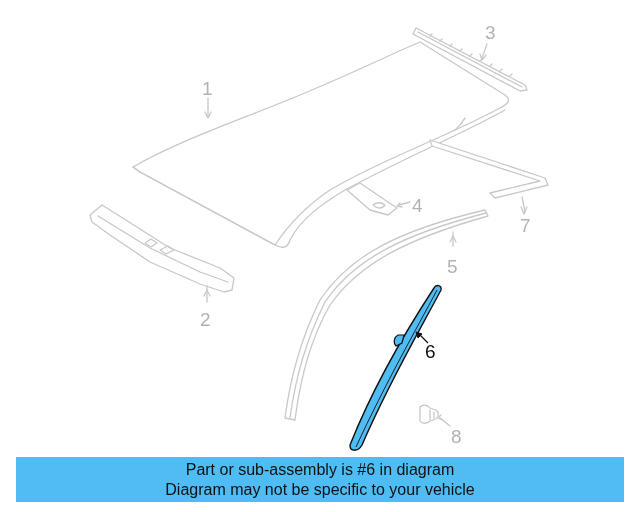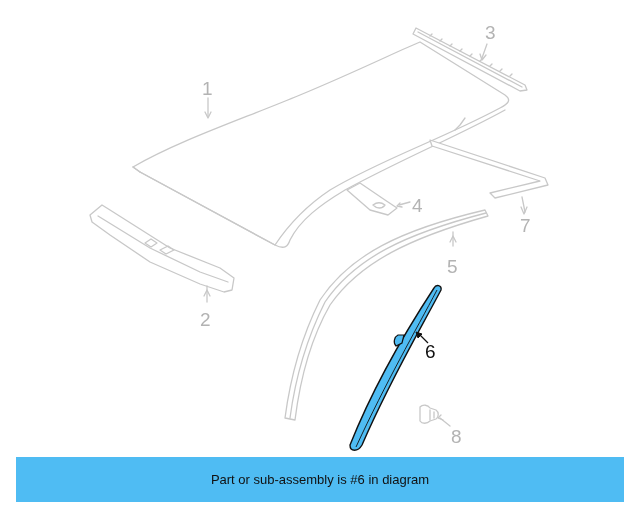--- a/index.html
+++ b/index.html
@@ -3,21 +3,21 @@
 <meta charset="utf-8">
 <style>
   html, body { margin: 0; padding: 0; background: #ffffff; }
   body { width: 640px; height: 512px; position: relative; overflow: hidden; font-family: "Liberation Sans", sans-serif; }
   #diagram { position: absolute; left: 0; top: 0; width: 640px; height: 512px; }
   .callout { position: absolute; font-family: "Liberation Sans", sans-serif; font-size: 19px; line-height: 1; color: #b3b3b3; }
   .callout.active { color: #111111; }
   #banner {
     position: absolute; left: 16px; top: 457px; width: 608px; height: 45px;
     background: #4fbcf3; color: #111111; text-align: center;
-    font-family: "Liberation Sans", sans-serif; font-size: 13px; line-height: 20px;
+    font-family: "Liberation Sans", sans-serif; font-size: 16px; line-height: 20px;
     display: flex; flex-direction: column; justify-content: center;
   }
 </style>
 </head>
 <body>
 
 <div id="diagram">
   <svg width="640" height="512" viewBox="0 0 640 512" xmlns="http://www.w3.org/2000/svg">
     <g fill="none" stroke="#c8c8c8" stroke-width="1.3" stroke-linejoin="round" stroke-linecap="round">
 
@@ -89,13 +89,14 @@
   <span class="callout" style="left:485px; top:23px;">3</span>
   <span class="callout" style="left:412px; top:196px;">4</span>
   <span class="callout" style="left:447px; top:257px;">5</span>
   <span class="callout active" style="left:425px; top:342px;">6</span>
   <span class="callout" style="left:520px; top:216px;">7</span>
   <span class="callout" style="left:451px; top:427px;">8</span>
 </div>
 
 <div id="banner">
   <div>Part or sub-assembly is #6 in diagram</div>
+  <div>Diagram may not be specific to your vehicle</div>
 </div>
 
 </body></html>

